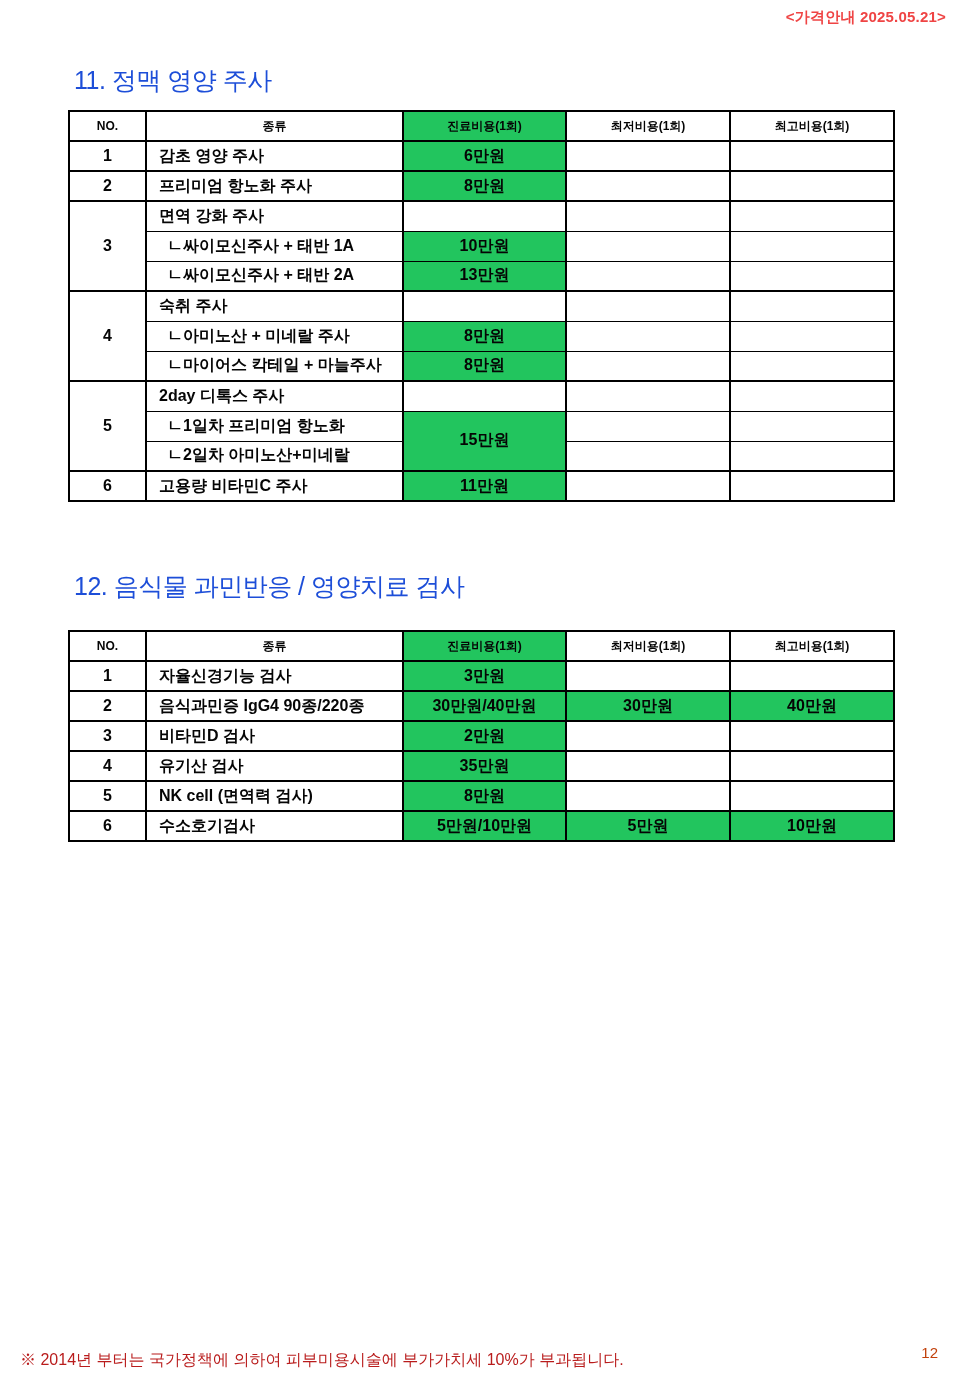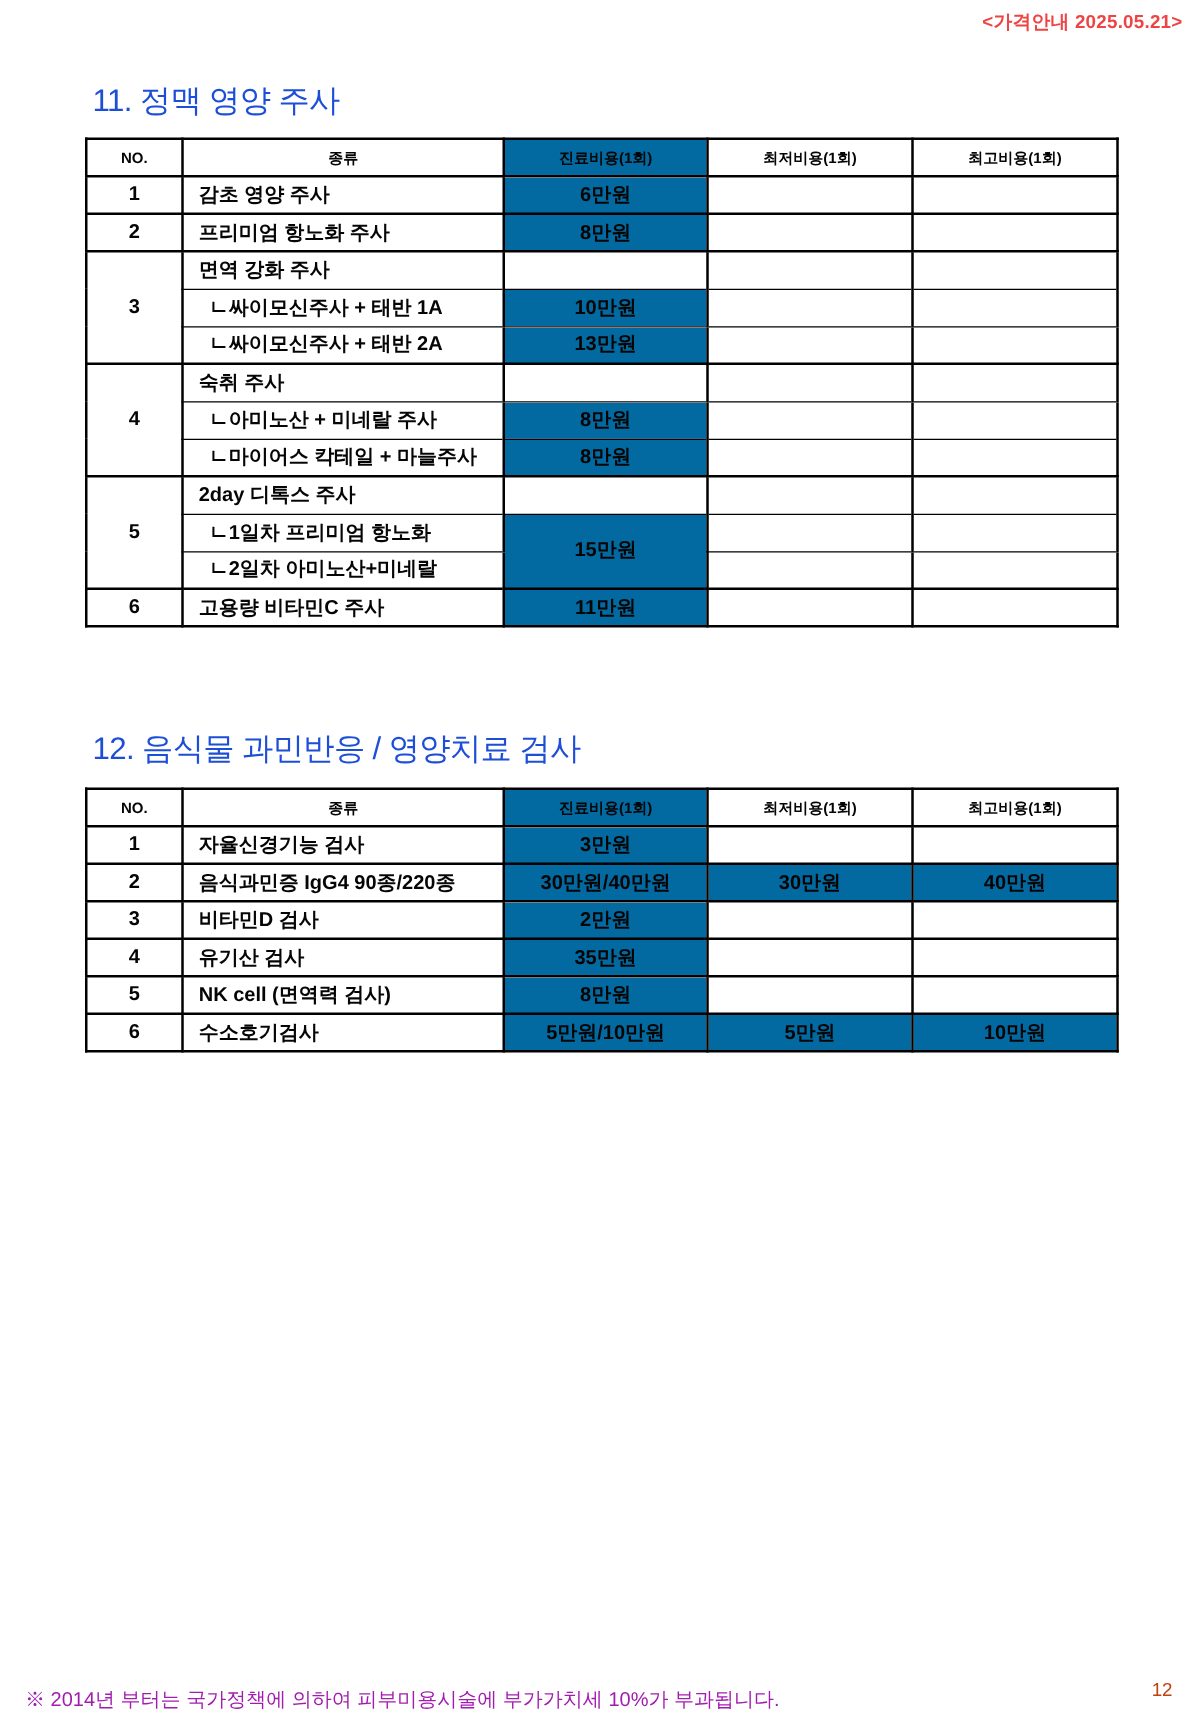--- a/index.html
+++ b/index.html
@@ -10,43 +10,43 @@
   }
   .top-note {
     position:absolute; top:8px; right:14px;
     font-size:15px; color:#ef4444; letter-spacing:0.2px;font-weight:bold;
   }
   .sec-title {
     position:absolute; left:74px;
     font-size:25px; font-weight:400; color:#1d4ed8; letter-spacing:-0.5px;
   }
   .t1 { top:64px; }
-  .t2 { top:582px; }
+  .t2 { top:570px; }
   table.price-table {
     position:absolute; left:68px; width:825px;
     border-collapse:collapse; table-layout:fixed;
   }
   .tbl1 { top:110px; }
   .tbl2 { top:630px; }
   td {
     border:2px solid #000;
     height:30px; padding:1px 4px;
     font-size:16px; font-weight:bold; color:#050505;
     text-align:center; vertical-align:middle;
     overflow:hidden; white-space:nowrap;
   }
   td.name { text-align:left; padding-left:12px; }
   td.sub  { padding-left:20px; }
-  td.hl   { background:#0369a1; }
+  td.hl   { background:#22c55e; }
   td.bt1  { border-top-width:1px; }
   td.bb1  { border-bottom-width:1px; }
   tr.hrow td { font-size:12px; }
   .footer-note {
     position:absolute; top:1350px; left:20px;
-    font-size:16px; color:#a21caf;
+    font-size:16px; color:#b91c1c;
   }
   .page-num {
     position:absolute; top:1344px; right:22px;
     font-size:15px; color:#c2410c;
   }
 </style>
 </head>
 <body>
 
 <div class="top-note">&lt;가격안내 2025.05.21&gt;</div>

